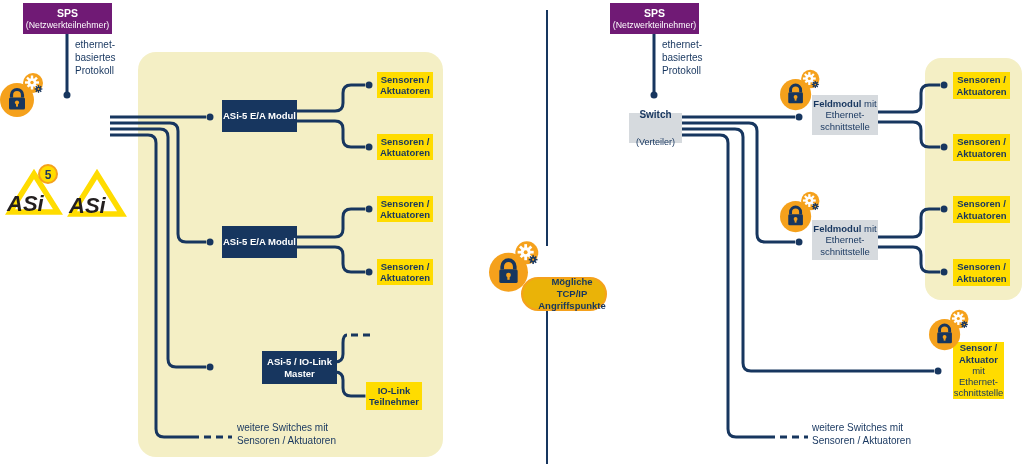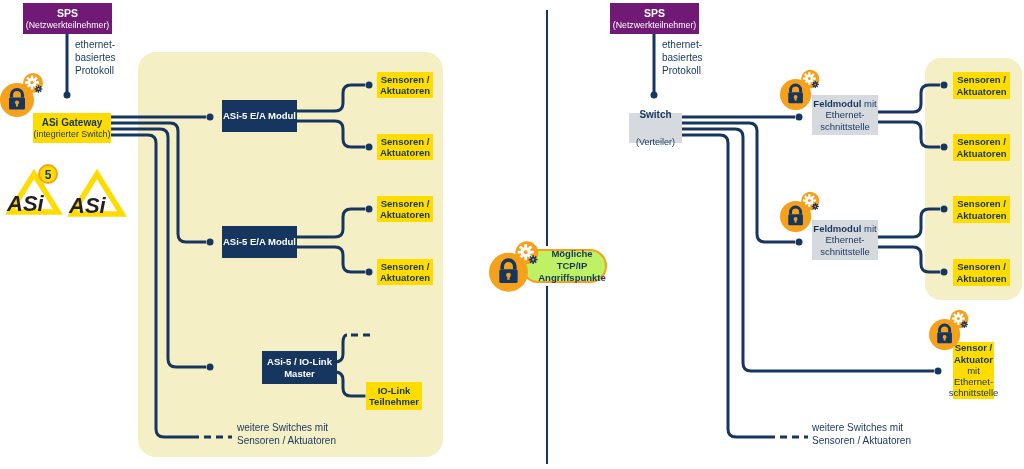--- a/index.html
+++ b/index.html
@@ -22,24 +22,24 @@
   .navy-box{background:#17365f;color:#ffffff;font-weight:bold;font-size:9.5px;white-space:pre-line;}
   .lgray-box{background:#d6dade;color:#17365f;font-size:9.5px;white-space:pre-line;}
   .lgray-box .t{font-weight:bold;font-size:10px;}
   .lgray-box .s{font-size:9px;margin-top:16px;}
   .b{font-weight:bold;}
   .lbl{position:absolute;color:#17365f;font-size:10px;line-height:1.32;white-space:pre-line;z-index:3;}
   .gw-box{background:#ffdc00;color:#17365f;}
   .gw-box .t{font-weight:bold;font-size:10px;}
   .gw-box .s{font-size:8.9px;}
   .pill{
-    position:absolute;z-index:4;background:#bef264;border:2.5px solid #f5a11c;border-radius:17px;
+    position:absolute;z-index:4;background:#eab308;border:2.5px solid #f5a11c;border-radius:17px;
     display:flex;align-items:center;justify-content:center;text-align:center;
     color:#17365f;font-weight:bold;font-size:9.5px;line-height:1.25;white-space:pre-line;
-    box-sizing:border-box;padding-left:16px;
+    box-sizing:border-box;padding-left:16px;margin-top:28px;
   }
   svg.lock{position:absolute;z-index:5;overflow:visible;}
   svg.logo{position:absolute;z-index:3;overflow:visible;}
 </style>
 </head>
 <body>
 
 <div id="canvas">
 
   <svg width="0" height="0" style="position:absolute">
@@ -148,24 +148,20 @@
   </div>
 
   <div class="lbl" style="left:75px;top:38px;">ethernet-
 basiertes
 Protokoll</div>
 
   <svg class="lock" style="left:0px;top:71px;" width="48" height="48">
       <use href="#lockicon"></use>
     </svg>
 
-  <div class="box gw-box" style="left:33px;top:113px;width:78px;height:30px;background:#ffdc00;">
-    <span class="t">ASi Gateway</span>
-    <span class="s">(integrierter Switch)</span>
-  </div>
 
   <svg class="logo" style="left:6px;top:164px;" width="58" height="52" viewBox="0 0 58 52">
     <path d="M28,10 L52,48 L4,48 Z" fill="none" stroke="#ffdc00" stroke-width="5.5"></path>
     <text x="1" y="47" font-size="22" font-weight="bold" font-style="italic" fill="#231f1f">ASi</text>
     <circle cx="42" cy="10" r="9" fill="#ffdc00" stroke="#f5a11c" stroke-width="2"></circle>
     <text x="42" y="14.5" font-size="12" font-weight="bold" fill="#17365f" text-anchor="middle">5</text>
   </svg>
 
   <svg class="logo" style="left:68px;top:170px;" width="58" height="46" viewBox="0 0 58 46">
     <path d="M29,4 L54,44 L4,44 Z" fill="none" stroke="#ffdc00" stroke-width="5.5"></path>
@@ -260,21 +256,21 @@
 Aktuatoren</span>
   </div>
   <div class="box yellow-box" style="left:953px;top:259px;width:57px;height:27px;">
     <span>Sensoren /
 Aktuatoren</span>
   </div>
 
   <svg class="lock" style="left:929px;top:308px;" width="44" height="44">
       <use href="#lockicon"></use>
     </svg>
-  <div class="box yellow-box" style="left:953px;top:342px;width:41px;height:57px;font-weight:normal;">
+  <div class="box yellow-box" style="left:953px;top:342px;width:51px;height:57px;font-weight:normal;">
     <span><span class="b">Sensor /
 Aktuator</span><span> mit
 Ethernet-
 schnittstelle</span></span>
   </div>
 
   <div class="lbl" style="left:812px;top:421px;">weitere Switches mit
 Sensoren / Aktuatoren</div>
 
 </div>

